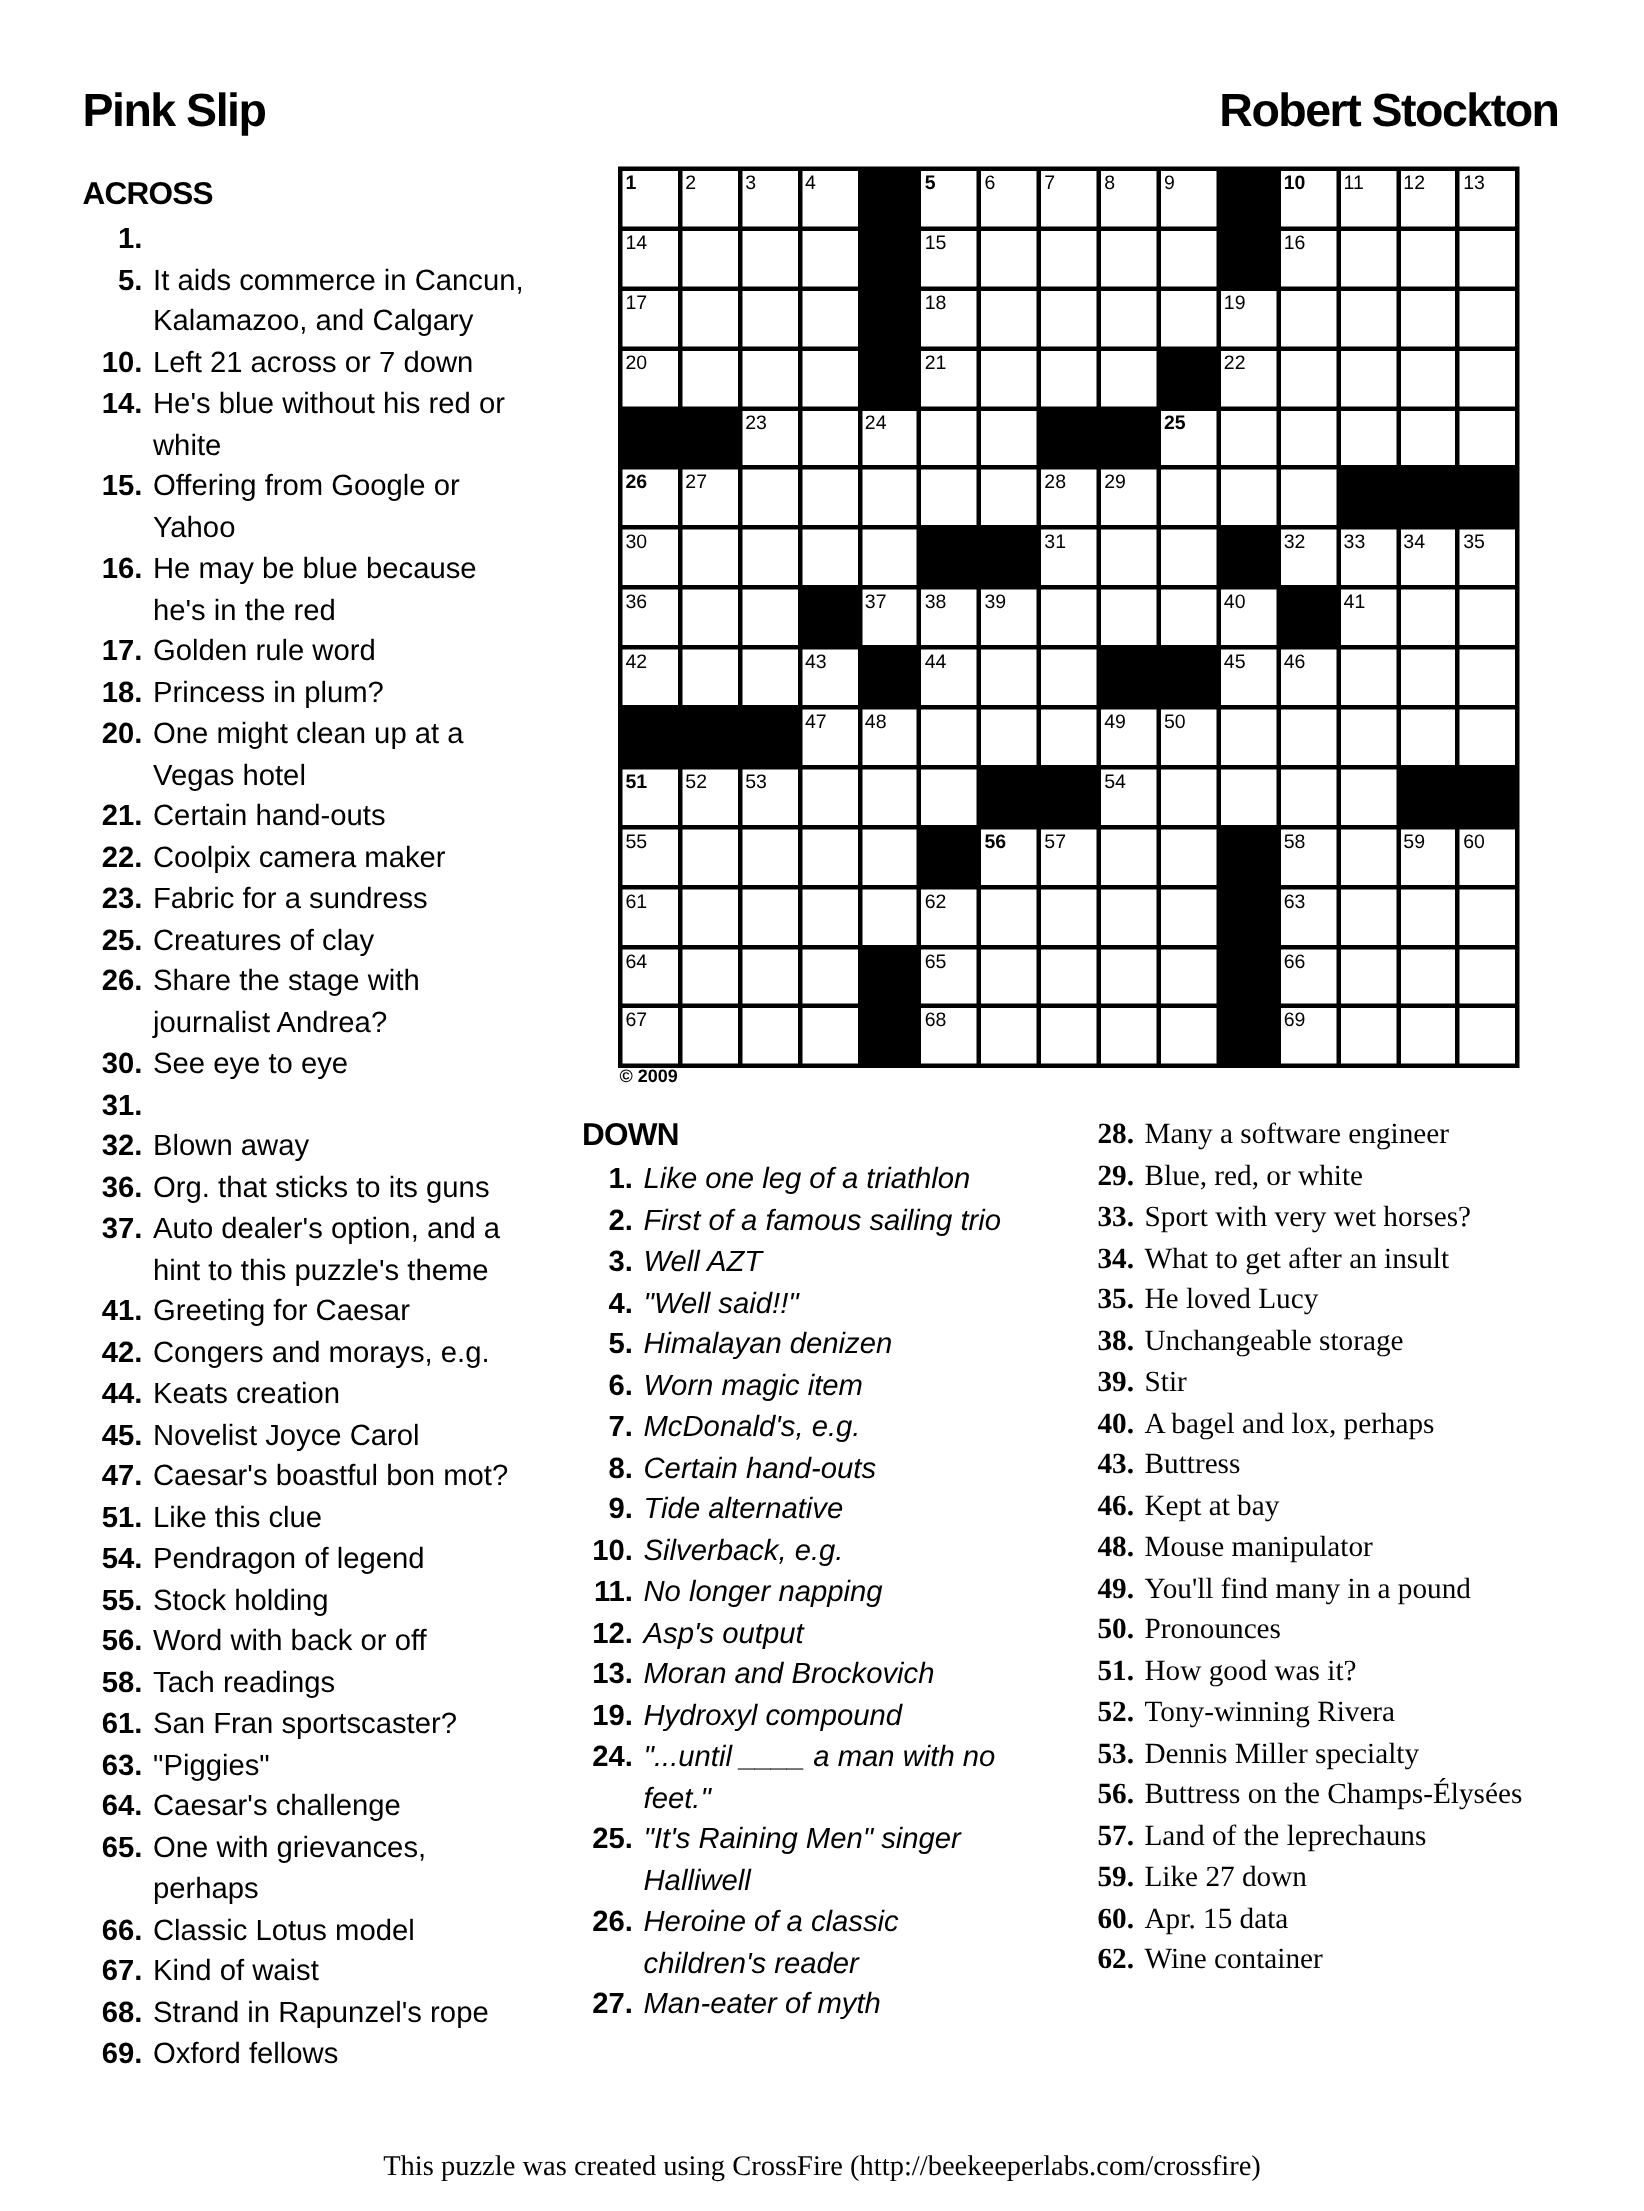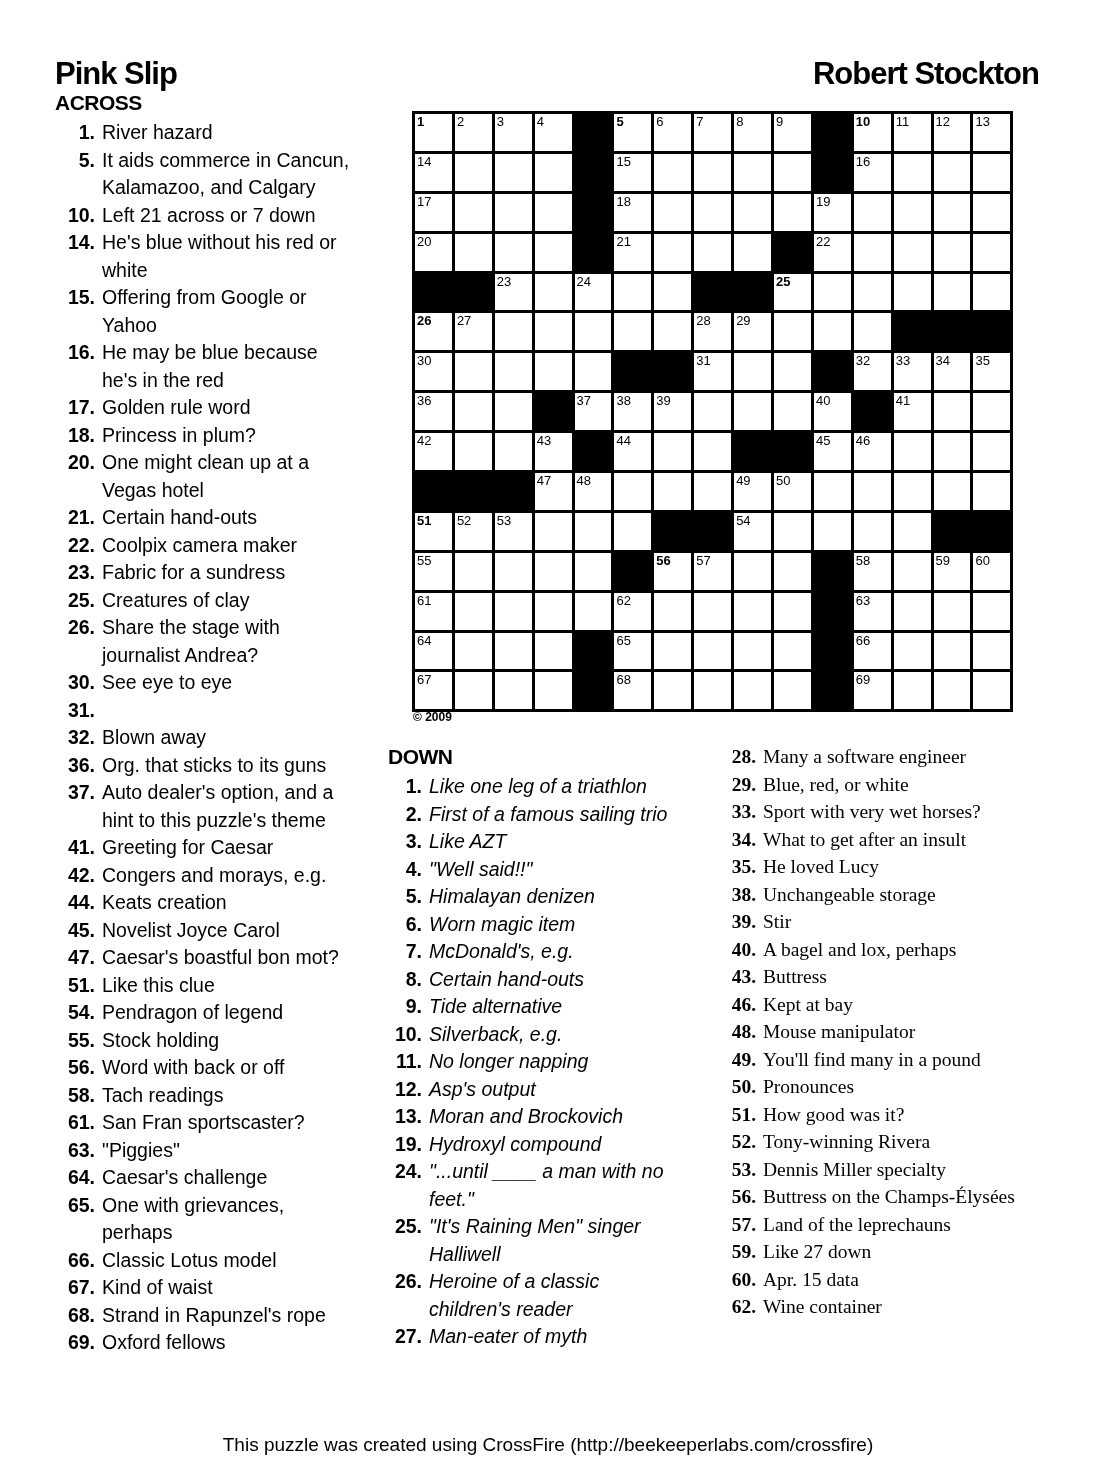--- a/index.html
+++ b/index.html
@@ -26,21 +26,21 @@
     line-height: 27px; margin-bottom: 3px;
   }
   .clue { display: flex; align-items: flex-start; }
   .clue-num {
     flex: 0 0 40px; text-align: right; font-weight: bold;
     font-size: 19.5px; line-height: 27.5px;
   }
   .clue-text {
     margin-left: 7px; font-size: 19.5px; line-height: 27.5px;
   }
-  .across-panel { position: absolute; left: 55px; top: 89px; width: 300px; }
+  .across-panel { position: absolute; left: 55px; top: 116px; width: 300px; }
   .across-panel .clue-text { width: 250px; }
   .down-col1 { position: absolute; left: 388px; top: 743px; width: 290px; }
   .down-col1 .clue-num { flex-basis: 34px; }
   .down-col1 .clue-text { width: 245px; font-style: italic; }
   .down-col2 { position: absolute; left: 720px; top: 743px; width: 302px; font-family: Liberation Serif, serif; }
   .down-col2 .clue-num { flex-basis: 36px; }
   .down-col2 .clue-text { width: 252px; }
 
   .grid {
     position: absolute; left: 412px; top: 111px;
@@ -58,36 +58,35 @@
   }
   .cell-num.bold { font-weight: bold; }
 
   .copyright {
     position: absolute; left: 413px; top: 710px;
     font-size: 12px; font-weight: bold;
   }
   .footer-credit {
     position: absolute; left: 0; top: 1434px; width: 100%;
     text-align: center;
-    font-family: Liberation Sans, sans-serif;
+    font-family: Liberation Serif, serif;
     font-size: 19px;
   }
 </style>
 </head>
 <body>
 
 <div class="page-title">Pink Slip</div>
 <div class="page-author">Robert Stockton</div>
 
 <div class="across-panel">
   <div class="list-heading">ACROSS</div>
   <div id="across-list">
       <div class="clue">
         <span class="clue-num">1.</span>
-        <span class="clue-text">River hazard</span>
       </div>
       <div class="clue">
         <span class="clue-num">5.</span>
         <span class="clue-text">It aids commerce in Cancun, Kalamazoo, and Calgary</span>
       </div>
       <div class="clue">
         <span class="clue-num">10.</span>
         <span class="clue-text">Left 21 across or 7 down</span>
       </div>
       <div class="clue">
@@ -602,21 +601,21 @@
       <div class="clue">
         <span class="clue-num">1.</span>
         <span class="clue-text">Like one leg of a triathlon</span>
       </div>
       <div class="clue">
         <span class="clue-num">2.</span>
         <span class="clue-text">First of a famous sailing trio</span>
       </div>
       <div class="clue">
         <span class="clue-num">3.</span>
-        <span class="clue-text">Like AZT</span>
+        <span class="clue-text">Well AZT</span>
       </div>
       <div class="clue">
         <span class="clue-num">4.</span>
         <span class="clue-text">"Well said!!"</span>
       </div>
       <div class="clue">
         <span class="clue-num">5.</span>
         <span class="clue-text">Himalayan denizen</span>
       </div>
       <div class="clue">

